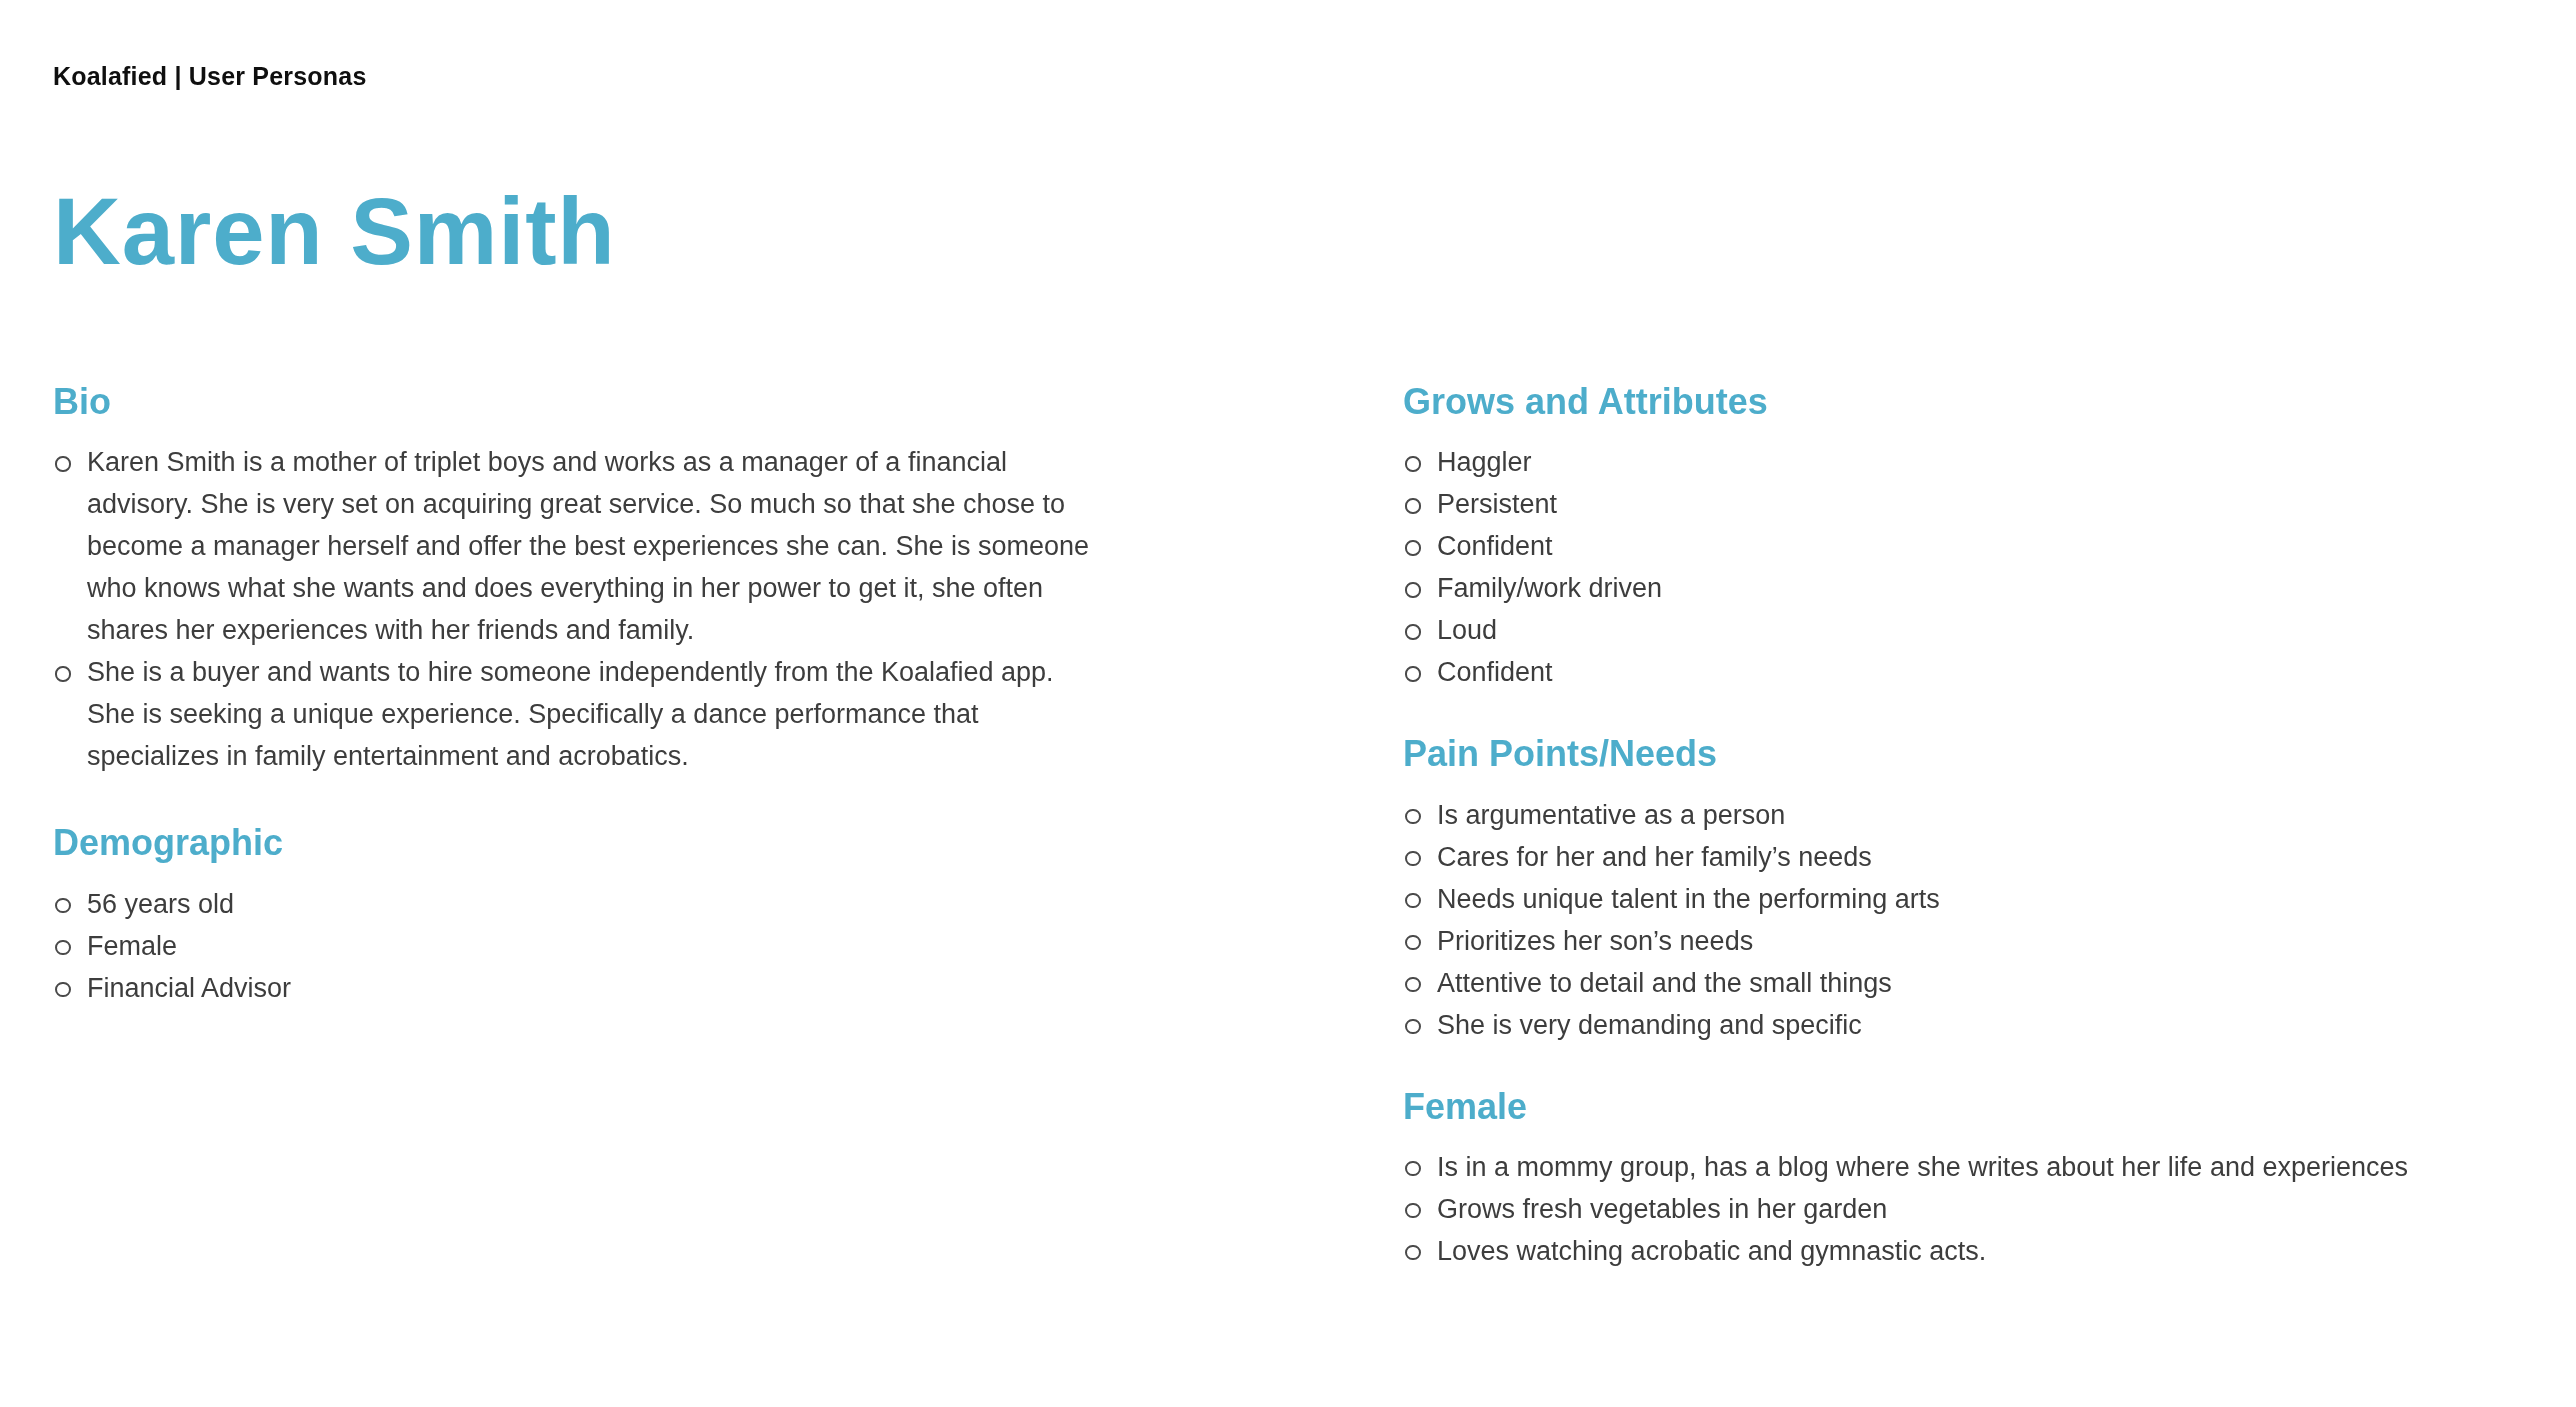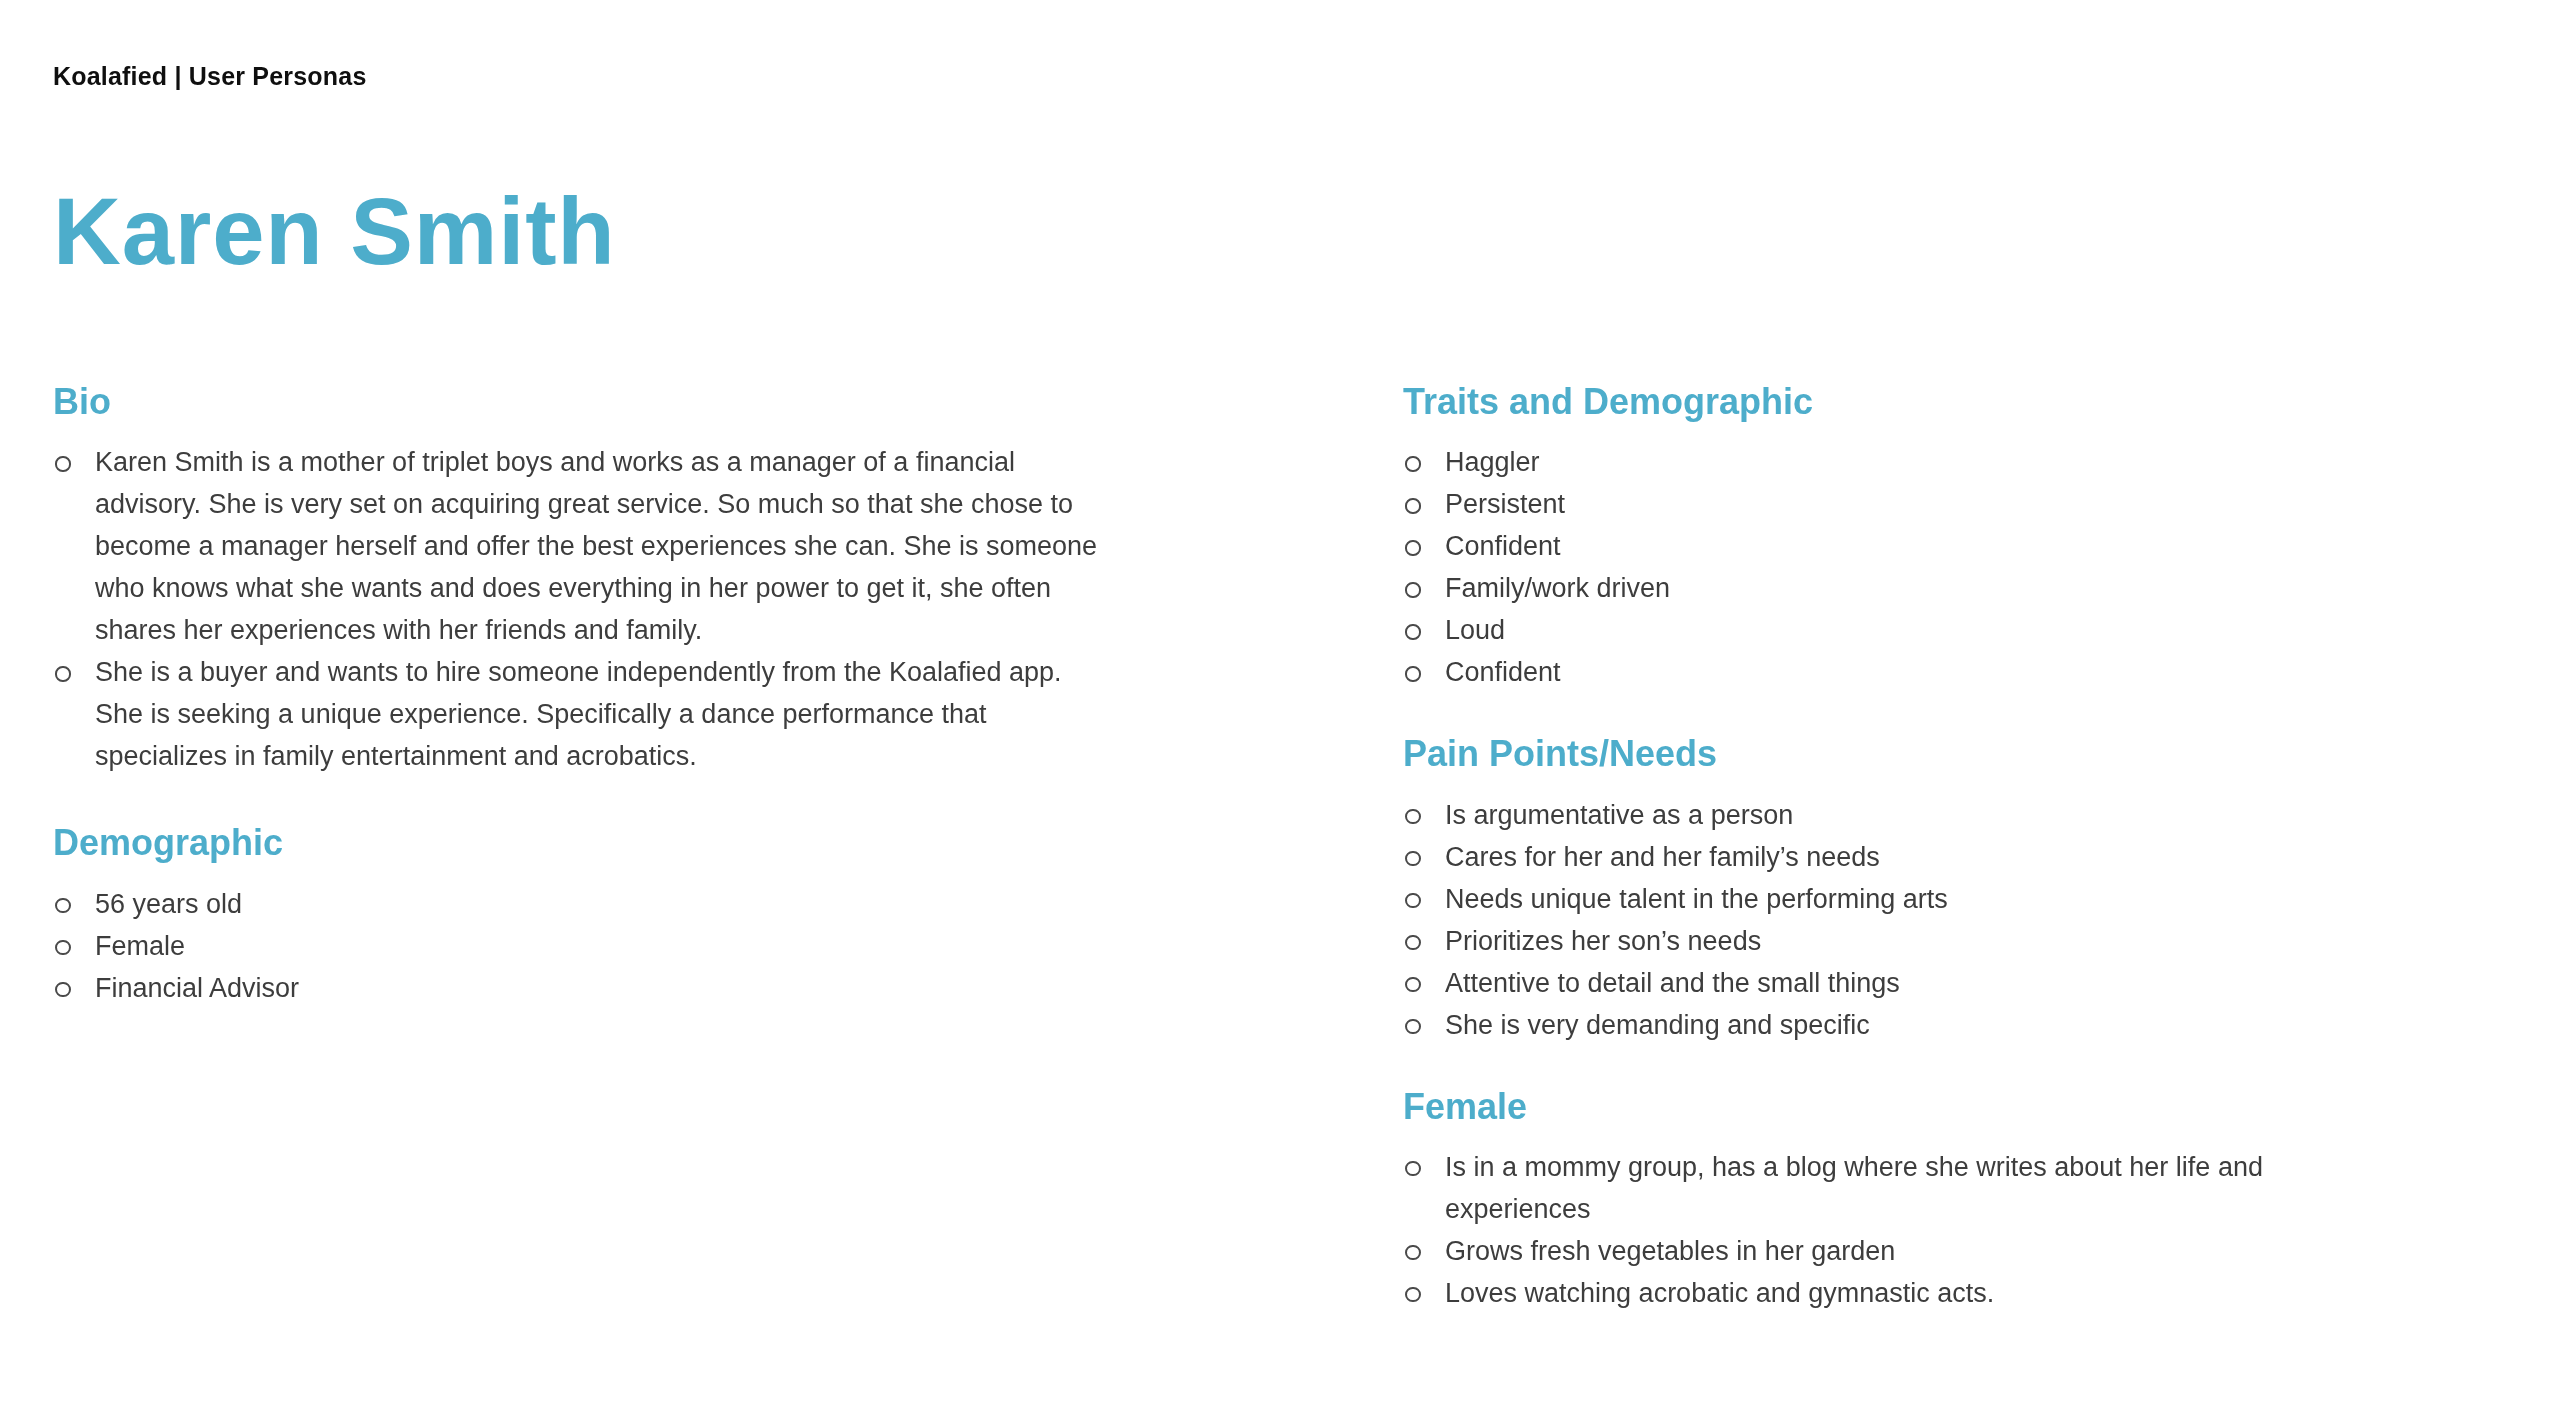--- a/index.html
+++ b/index.html
@@ -78,21 +78,20 @@
     position: absolute;
     left: 2.4px;
     top: 15px;
     width: 11.2px;
     height: 11.2px;
     border: 2.4px solid #4a4a4a;
     border-radius: 50%;
   }
   .item-text {
     flex: 1 1 auto;
-    margin-left: 8px;
   }
 </style>
 </head>
 <body>
 
 <div class="page">
 
   <div class="doc-header">Koalafied | User Personas</div>
 
   <h1 class="persona-name">Karen Smith</h1>
@@ -131,21 +130,21 @@
               <span class="item-text">Financial Advisor</span>
             </li>
           </ul>
       </div>
 
     </div>
 
     <div class="col-right">
 
       <div class="section">
-        <h2 class="section-heading">Traits and Demographic</h2>
+        <h2 class="section-heading">Grows and Attributes</h2>
         <ul class="bullet-list">
             <li>
               <span class="marker"></span>
               <span class="item-text">Haggler</span>
             </li>
             <li>
               <span class="marker"></span>
               <span class="item-text">Persistent</span>
             </li>
             <li>

